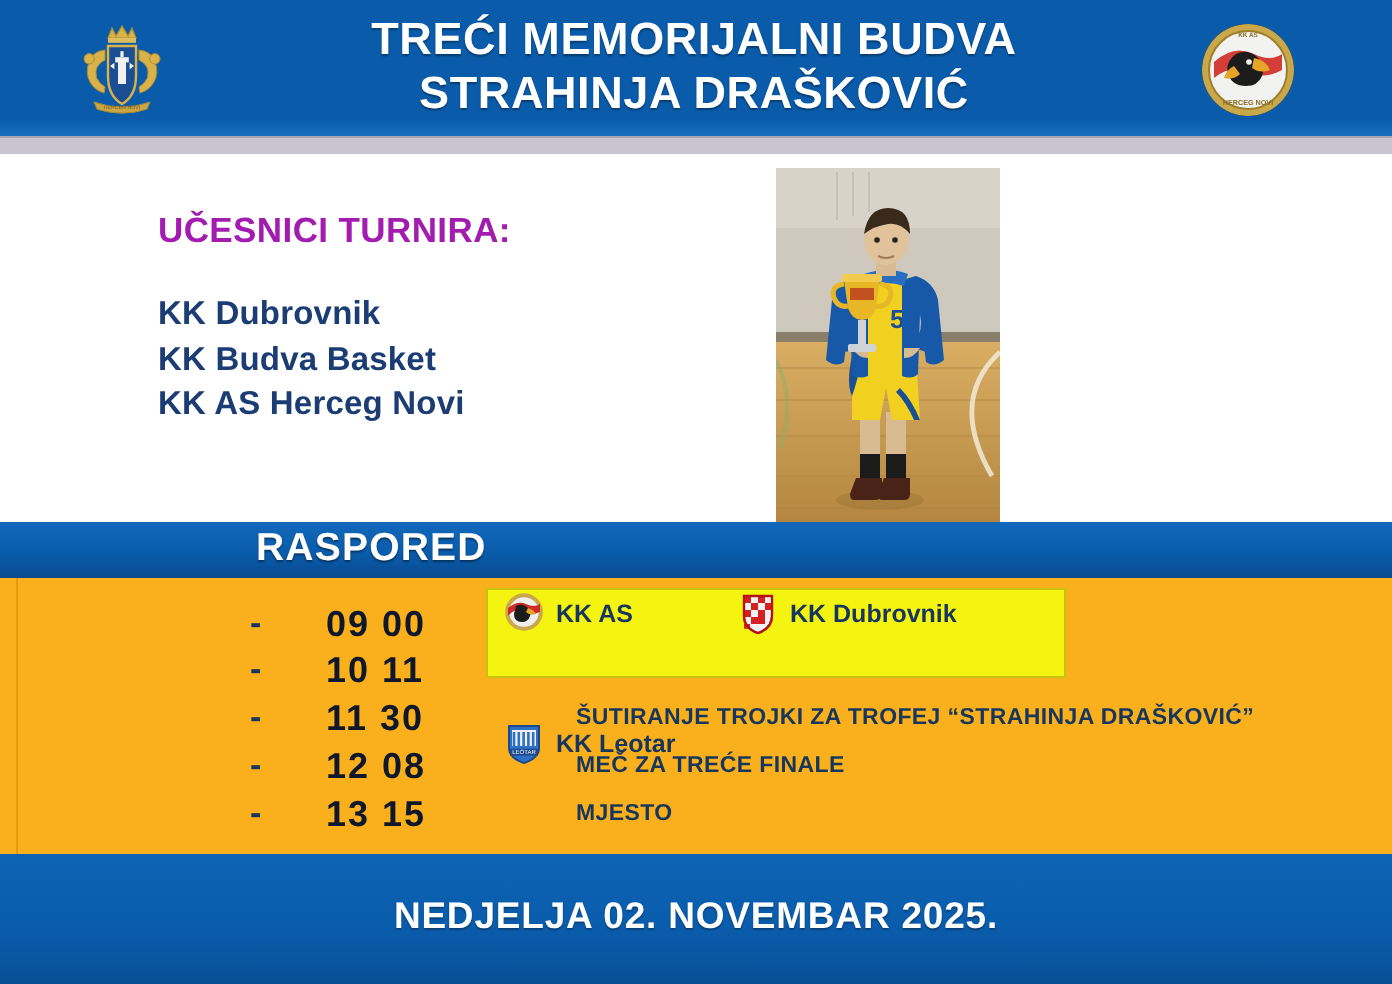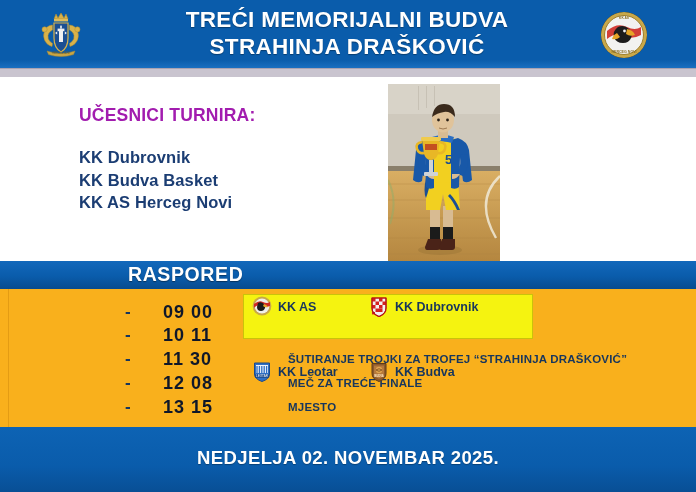--- a/index.html
+++ b/index.html
@@ -389,32 +389,20 @@
               <line x1="9.8" y1="5" x2="9.8" y2="12"></line>
                 <line x1="12.2" y1="5" x2="12.2" y2="12"></line>
               <line x1="14.6" y1="5" x2="14.6" y2="12"></line>
             </g>
             <rect x="3" y="13.4" width="14" height="3.4" fill="#1b4a8c"></rect>
             <text x="10" y="16.2" font-size="3" fill="#ffffff" text-anchor="middle" font-family="Liberation Sans, sans-serif">LEOTAR</text>
           </svg>
         </span>
         <span class="tname">KK Leotar</span>
       </div>
-      <div class="match-cell" style="left:125px; width:160px;">
-        <span class="logo">
-          <svg width="20" height="21" viewBox="0 0 20 21">
-            <path d="M3 2.5 h14 v10 q0 5.5 -7 8 Q3 18 3 12.5 z" fill="#8c5a2b" stroke="#5e3a18" stroke-width="1"></path>
-            <path d="M5 4.5 h10 v7.5 q0 4 -5 5.8 Q5 16 5 12 z" fill="#b5793c"></path>
-            <circle cx="10" cy="9" r="3.2" fill="#e0a44f"></circle>
-            <path d="M7 9 q3 -2.6 6 0 M7 9 q3 2.6 6 0" fill="none" stroke="#6b4018" stroke-width=".7"></path>
-            <text x="10" y="16.4" font-size="2.8" fill="#ffe9c4" text-anchor="middle" font-weight="bold" font-family="Liberation Sans, sans-serif">BUDVA</text>
-          </svg>
-        </span>
-        <span class="tname">KK Budva</span>
-      </div>
     </div>
   </div>
 
   <div class="footer">
     <div class="footer-date">NEDJELJA 02. NOVEMBAR 2025.</div>
   </div>
 
 </div>
 
 </body></html>

